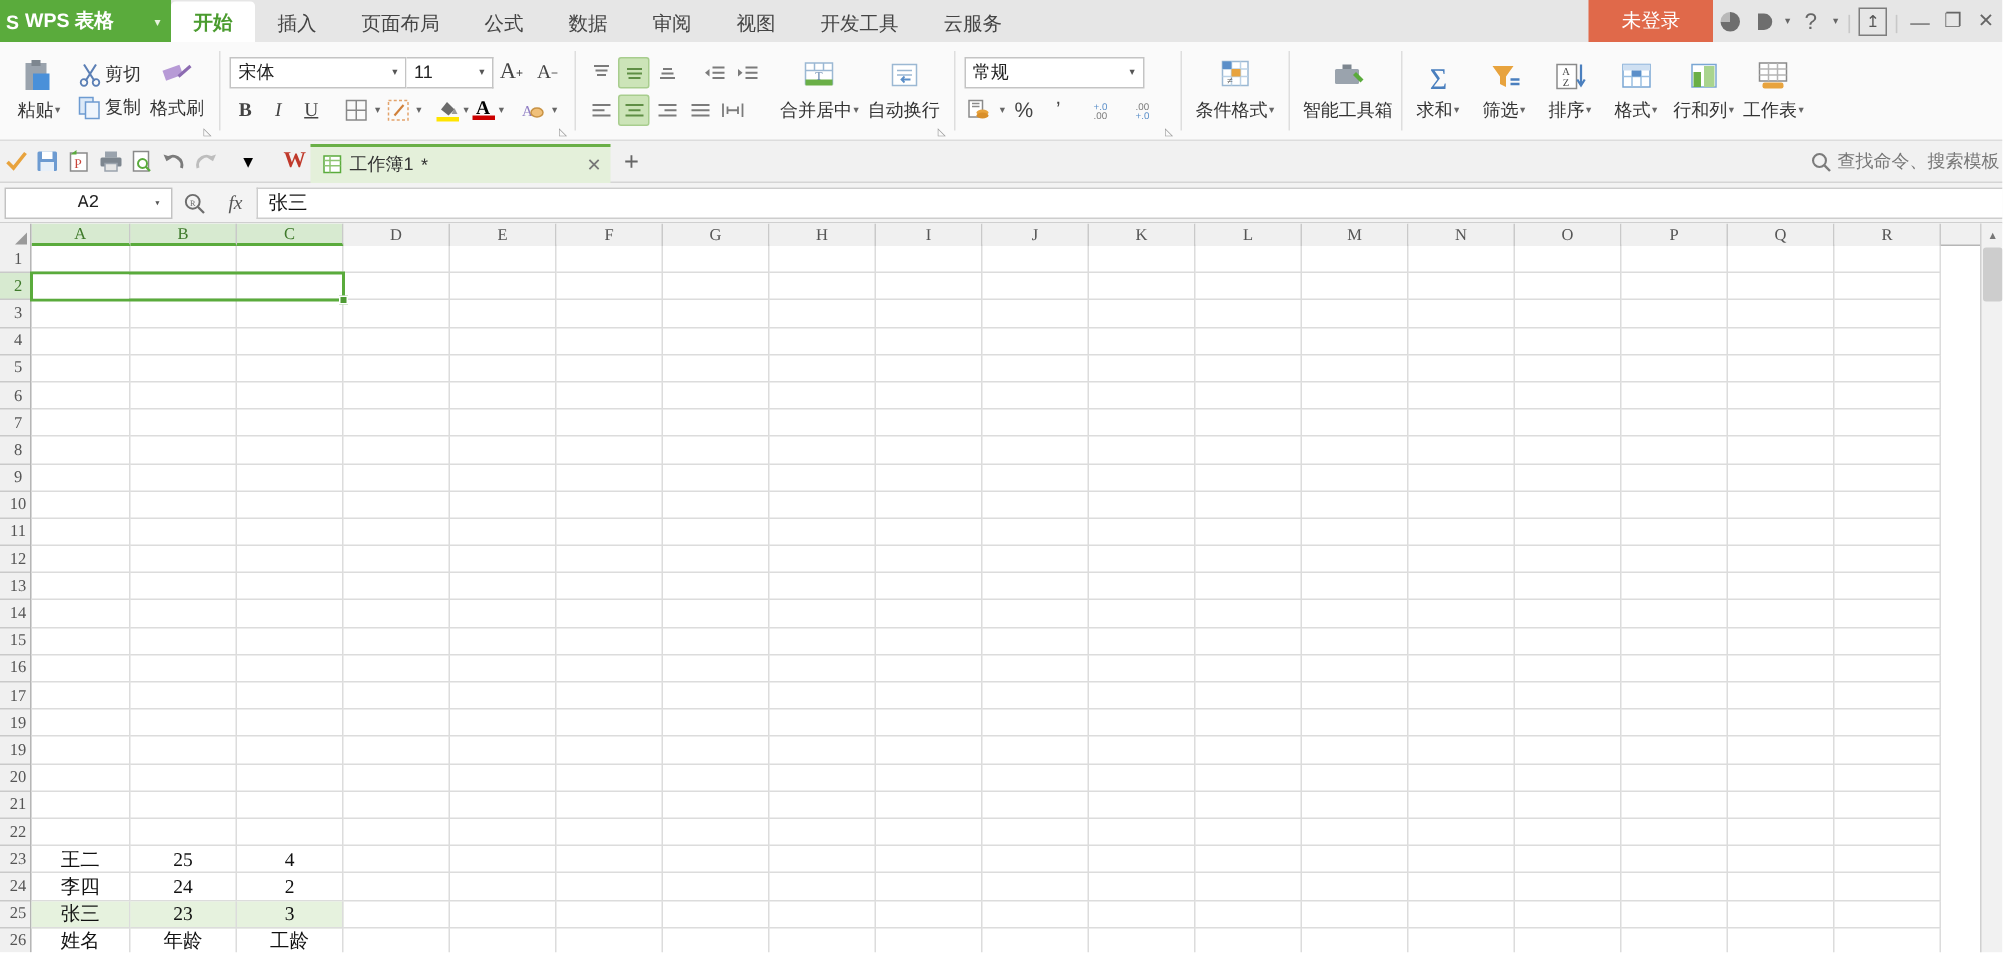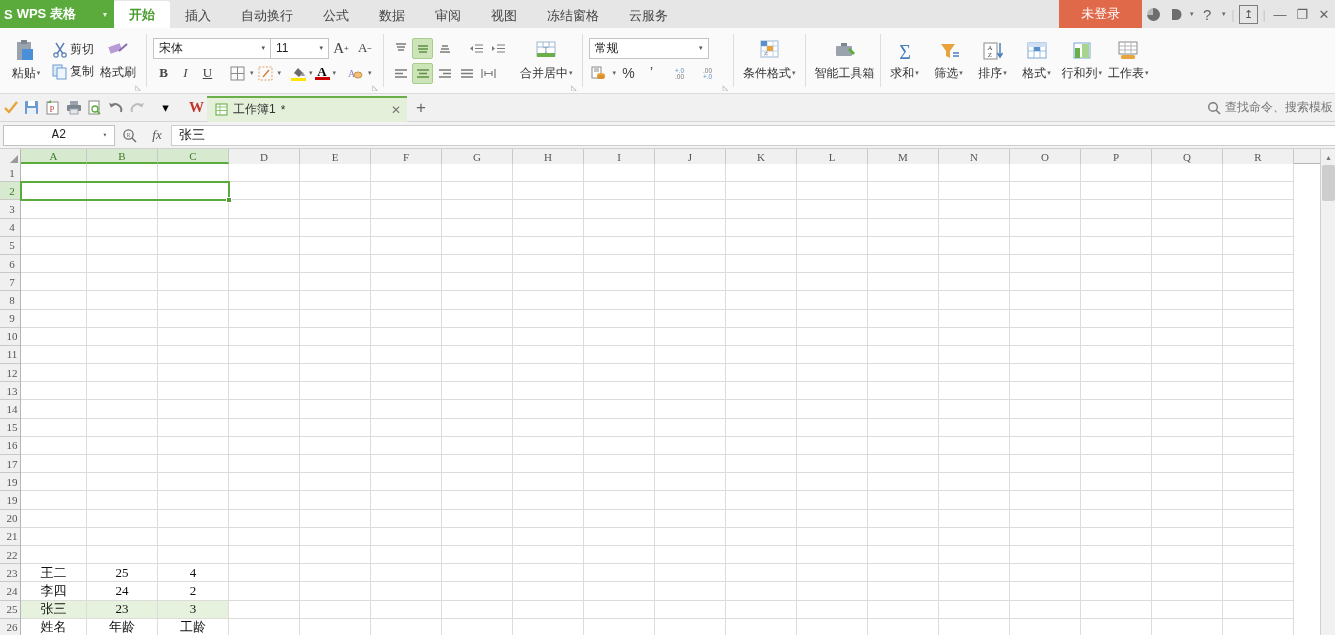--- a/index.html
+++ b/index.html
@@ -262,26 +262,26 @@
   <div class="titlebar">
     <div class="logo-box">
       <span>S</span>
       <span>WPS 表格</span>
     </div>
     <div class="logo-caret">▾</div>
 
     <div class="tabs">
       <div class="tab active">开始</div>
       <div class="tab">插入</div>
-      <div class="tab">自动换行</div>
+      <div class="tab">页面布局</div>
       <div class="tab">公式</div>
       <div class="tab">数据</div>
       <div class="tab">审阅</div>
       <div class="tab">视图</div>
-      <div class="tab">冻结窗格</div>
+      <div class="tab">开发工具</div>
       <div class="tab">云服务</div>
     </div>
 
     <div class="title-right">
       <div class="btn-login">未登录</div>
       <div class="ticon">
           <span class="pie"></span>
         </div>
       <div class="ticon">
         <svg width="13" height="13" viewBox="0 0 13 13">
@@ -480,20 +480,28 @@
         <svg class="ico" width="28" height="24" viewBox="0 0 28 24">
           <rect x="5" y="2" width="18" height="14" fill="#fff" stroke="#9bb8d3"></rect>
           <path d="M5 7 h18 M11 2 v5 M17 2 v5" stroke="#9bb8d3"></path>
           <rect x="5" y="13" width="18" height="4" fill="#6aaf47"></rect>
           <text x="14" y="13" font-size="8" text-anchor="middle" fill="#5a7ea8" font-family="serif">T</text>
         </svg>
         <span class="row">
             <span class="lbl">合并居中</span>
             <span class="caret">▾</span>
           </span>
+      </div>
+      <div class="bigbtn">
+        <svg class="ico" width="26" height="24" viewBox="0 0 26 24">
+          <rect x="5" y="3" width="16" height="14" fill="#fff" stroke="#9bb8d3"></rect>
+          <path d="M8 7 h10 M8 10 h10" stroke="#9bb8d3"></path>
+          <path d="M17 13 h-6 M13 11 l-2 2 2 2" stroke="#5b8fc9" stroke-width="1.2" fill="none"></path>
+        </svg>
+        <span class="lbl">自动换行</span>
       </div>
       <span class="grp-exp">◺</span>
     </div>
     <div class="rsep"></div>
 
     <div class="rgroup">
       <div class="col" style="gap:4px">
         <div class="numfmt">
           <span>常规</span>
           <span class="ddcaret">▾</span>

